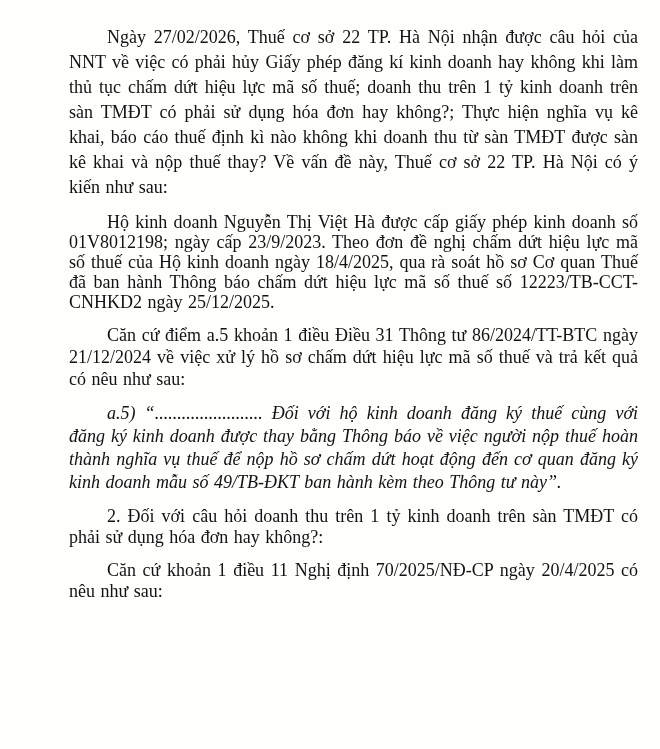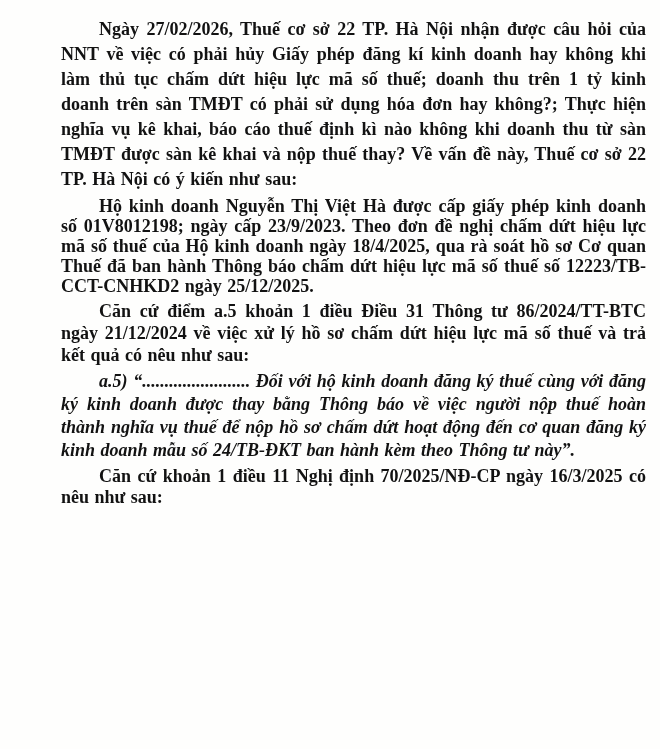--- a/index.html
+++ b/index.html
@@ -16,25 +16,24 @@
     box-sizing: border-box;
     width: 660px;
     height: 749px;
     padding: 13px 10px 0 57px;
     background: #fefefd;
     color: #121212;
     font-family: "Liberation Serif", "DejaVu Serif", serif;
     font-size: 18px;
   }
   .page p {
-    margin: 4px;
+    margin: 12px;
     text-align: justify;
     text-indent: 38px;
     word-spacing: 1px;
-    font-weight: bold;
   }
   .p-intro   { line-height: 25px; margin-bottom: 14px; }
   .p-sec1    { line-height: 21px; }
   .p-body20  { line-height: 20px; }
   .p-ref     { line-height: 22px; margin-bottom: 17px; }
   .p-quote1  { line-height: 23px; font-style: italic; margin-bottom: 14px; }
   .p-after   { line-height: 22px; }
   .p-sec2    { line-height: 21px; }
   .p-ref2    { line-height: 21px; margin-bottom: 16px; }
   .p-quote2  { line-height: 24px; font-style: italic; }
@@ -43,19 +42,20 @@
 <body>
 
 <div class="page">
   <p class="p-intro">Ngày 27/02/2026, Thuế cơ sở 22 TP. Hà Nội nhận được câu hỏi của NNT về việc có phải hủy Giấy phép đăng kí kinh doanh hay không khi làm thủ tục chấm dứt hiệu lực mã số thuế; doanh thu trên 1 tỷ kinh doanh trên sàn TMĐT có phải sử dụng hóa đơn hay không?; Thực hiện nghĩa vụ kê khai, báo cáo thuế định kì nào không khi doanh thu từ sàn TMĐT được sàn kê khai và nộp thuế thay? Về vấn đề này, Thuế cơ sở 22 TP. Hà Nội có ý kiến như sau:</p>
 
 
   <p class="p-body20">Hộ kinh doanh Nguyễn Thị Việt Hà được cấp giấy phép kinh doanh số 01V8012198; ngày cấp 23/9/2023. Theo đơn đề nghị chấm dứt hiệu lực mã số thuế của Hộ kinh doanh ngày 18/4/2025, qua rà soát hồ sơ Cơ quan Thuế đã ban hành Thông báo chấm dứt hiệu lực mã số thuế số 12223/TB-CCT-CNHKD2 ngày 25/12/2025.</p>
 
   <p class="p-ref">Căn cứ điểm a.5 khoản 1 điều Điều 31 Thông tư 86/2024/TT-BTC ngày 21/12/2024 về việc xử lý hồ sơ chấm dứt hiệu lực mã số thuế và trả kết quả có nêu như sau:</p>
 
-  <p class="p-quote1">a.5) “........................ Đối với hộ kinh doanh đăng ký thuế cùng với đăng ký kinh doanh được thay bằng Thông báo về việc người nộp thuế hoàn thành nghĩa vụ thuế để nộp hồ sơ chấm dứt hoạt động đến cơ quan đăng ký kinh doanh mẫu số 24/TB-ĐKT ban hành kèm theo Thông tư này”.</p>
+  <p class="p-quote1">a.5) “........................ Đối với hộ kinh doanh đăng ký thuế cùng với đăng ký kinh doanh được thay bằng Thông báo về việc người nộp thuế hoàn thành nghĩa vụ thuế để nộp hồ sơ chấm dứt hoạt động đến cơ quan đăng ký kinh doanh mẫu số 49/TB-ĐKT ban hành kèm theo Thông tư này”.</p>
 
 
+  <p class="p-sec2">2. Đối với câu hỏi doanh thu trên 1 tỷ kinh doanh trên sàn TMĐT có phải sử dụng hóa đơn hay không?:</p>
 
-  <p class="p-ref2">Căn cứ khoản 1 điều 11 Nghị định 70/2025/NĐ-CP ngày 16/3/2025 có nêu như sau:</p>
+  <p class="p-ref2">Căn cứ khoản 1 điều 11 Nghị định 70/2025/NĐ-CP ngày 20/4/2025 có nêu như sau:</p>
 
 </div>
 
 </body></html>

